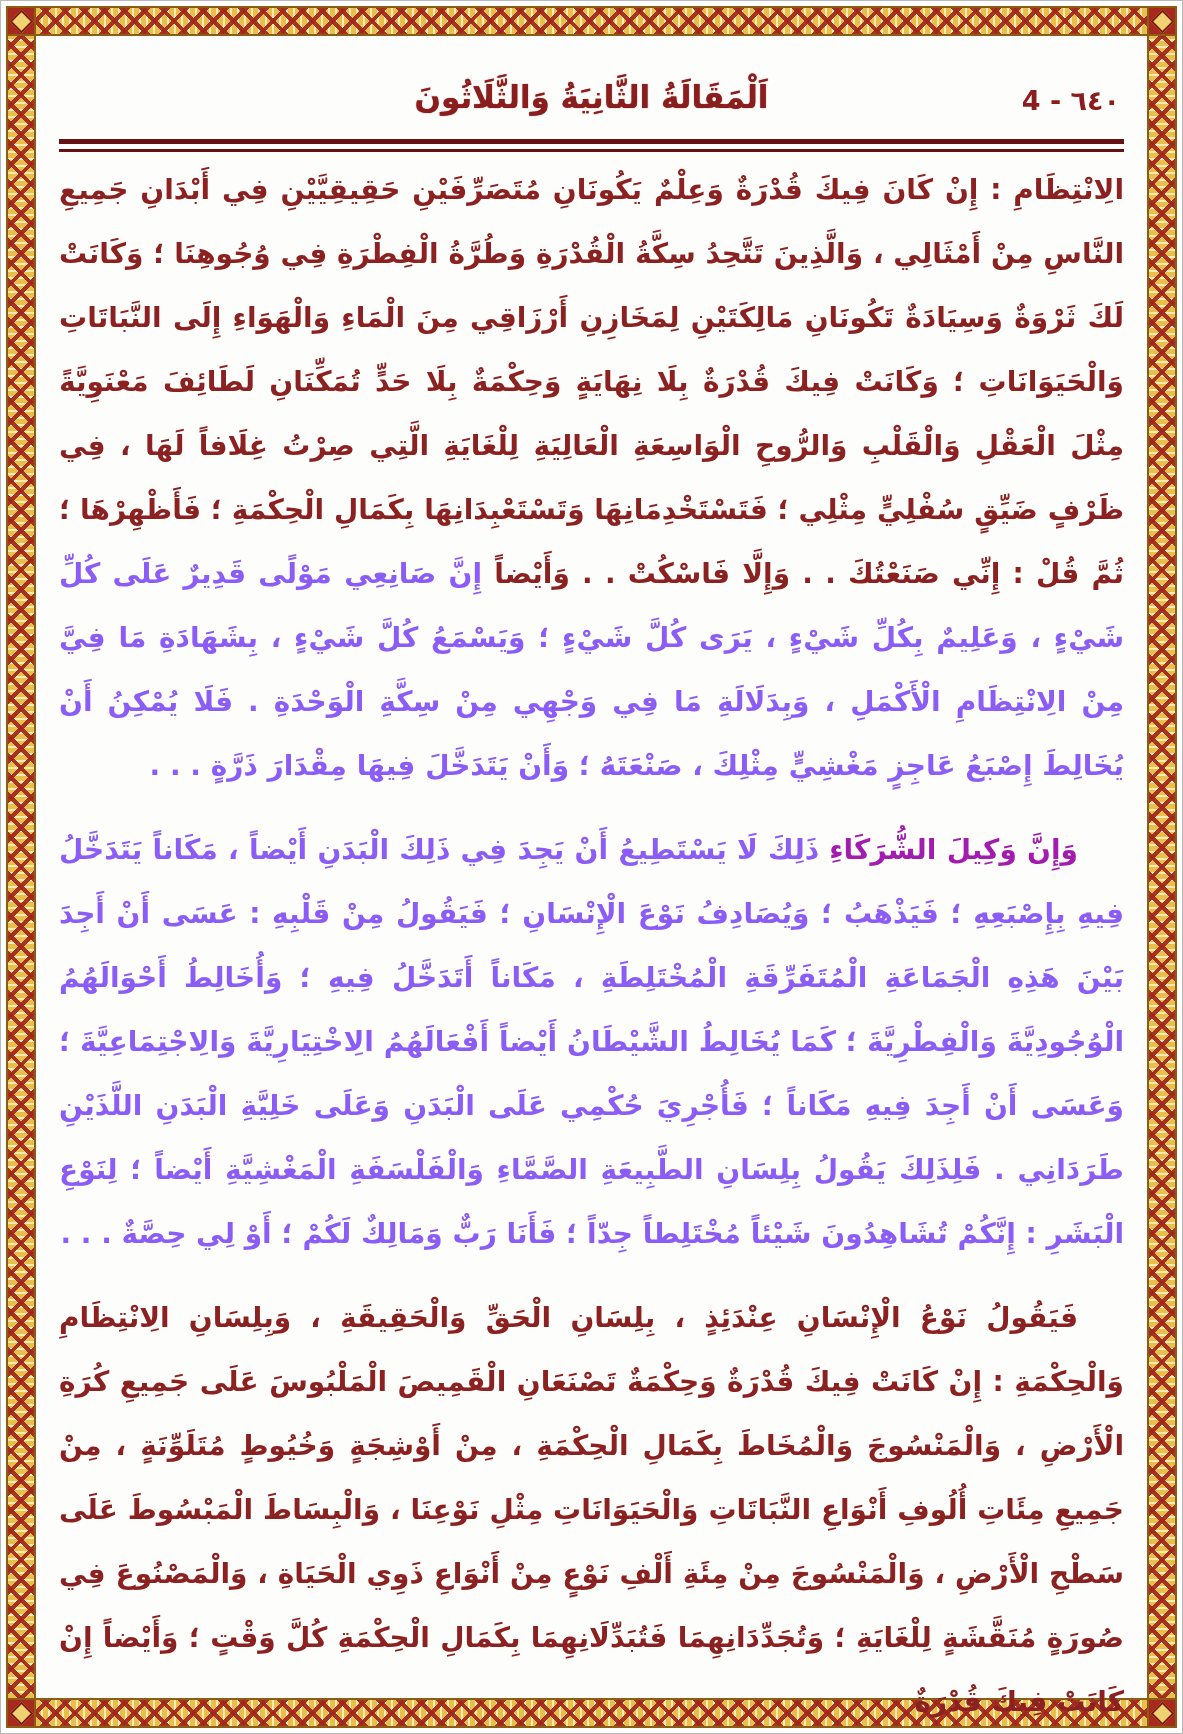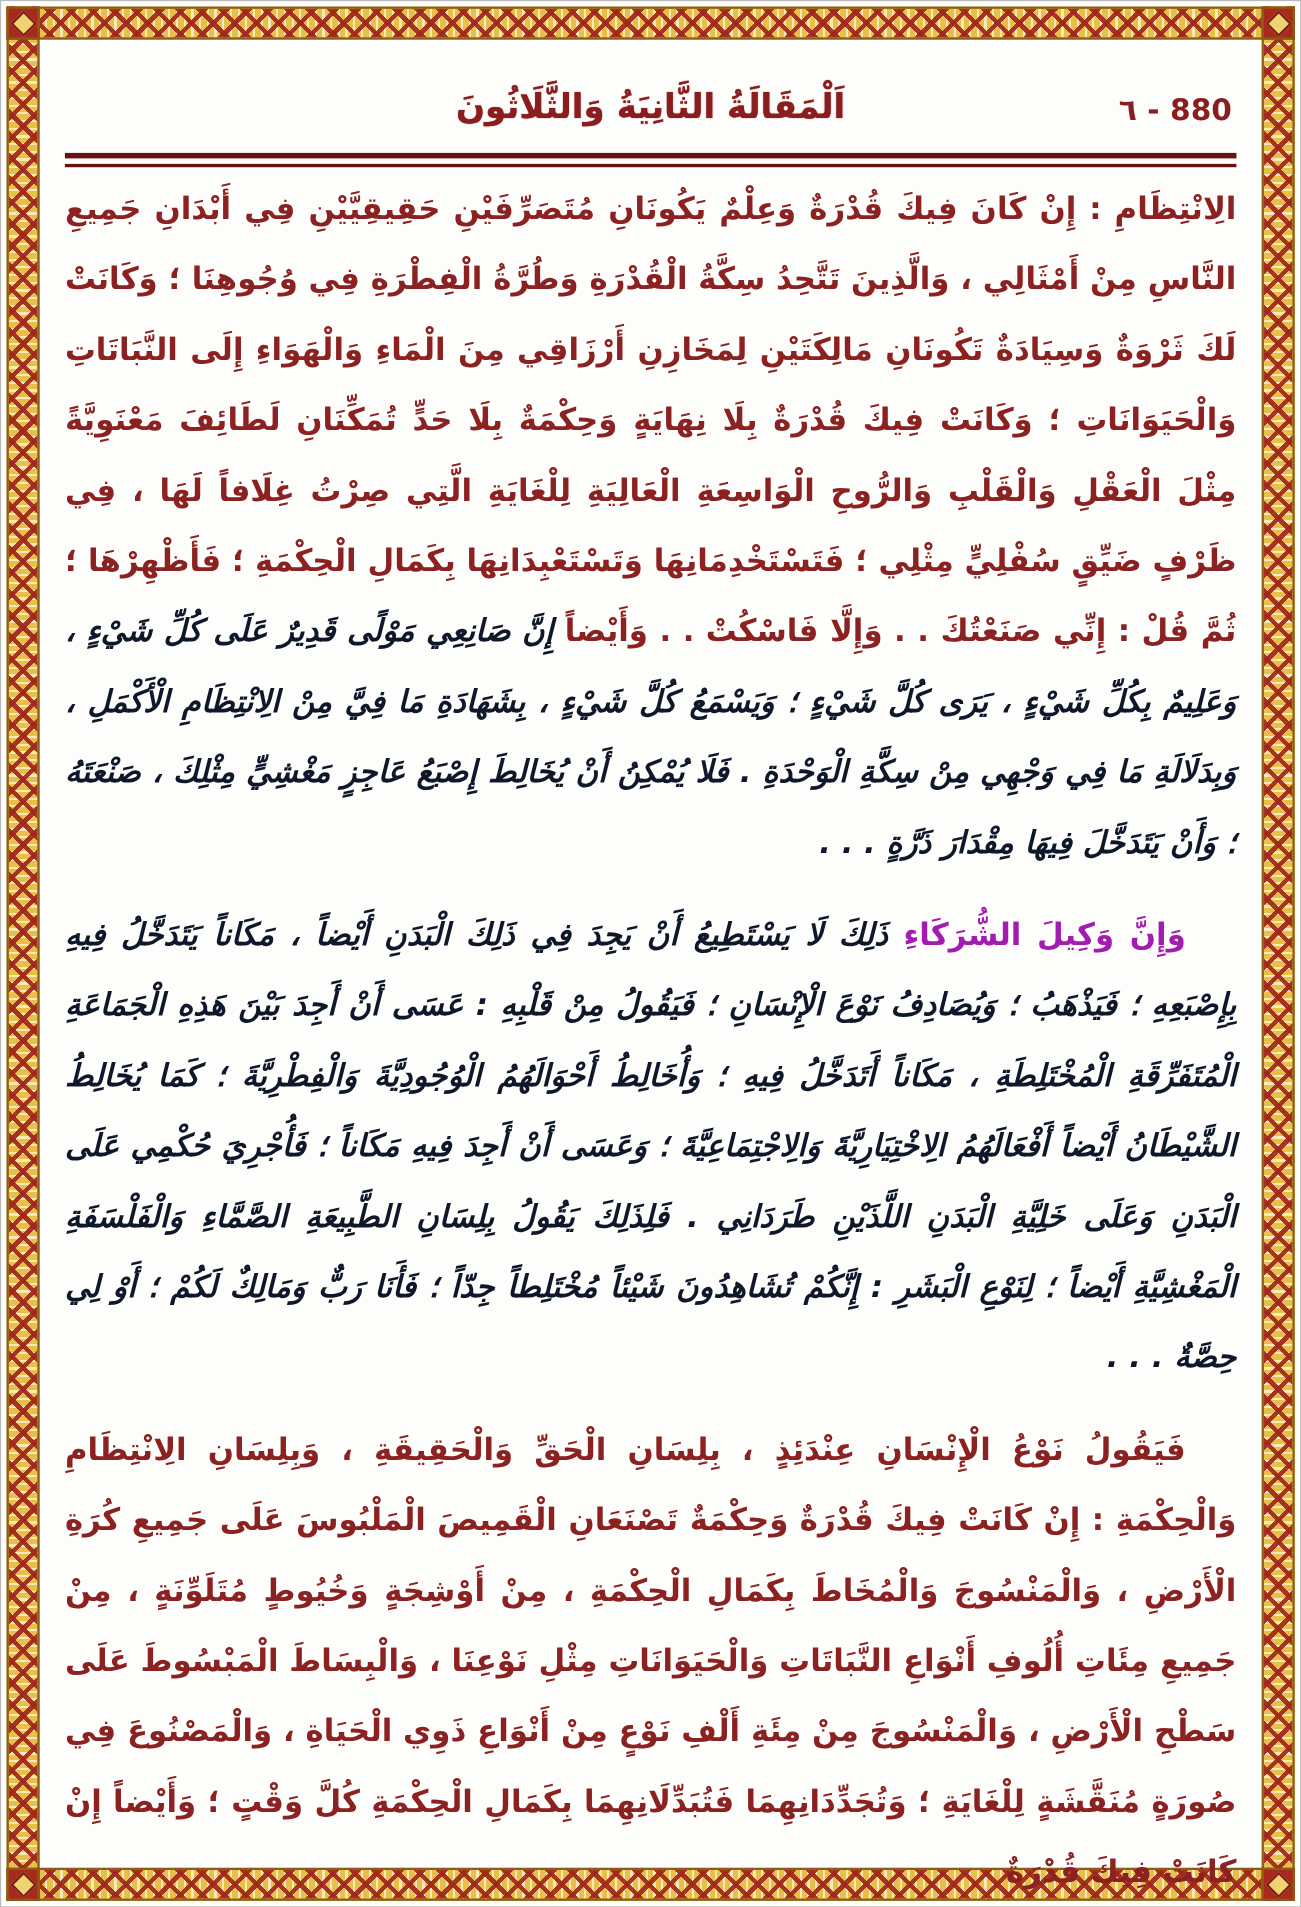--- a/index.html
+++ b/index.html
@@ -102,42 +102,42 @@
   .para {
     margin: 0 0 20px 0;
     font-size: 28px;
     font-weight: bold;
     line-height: 64px;
     text-align: justify;
     color: #8b2120;
   }
   .para.indented { text-indent: 46px; }
   .run-maroon { color: #8b2120; }
-  .run-black  { color: #0f172a; font-style: italic; }
+  .run-black  { color: #8b5cf6; }
   .run-opener { color: #a21caf; }
 </style>
 </head>
 <body>
 
 <div class="sheet">
 
   <div class="band band-h band-top"></div>
   <div class="band band-h band-bottom"></div>
   <div class="band band-v band-left"></div>
   <div class="band band-v band-right"></div>
   <div class="corner corner-tl"></div>
   <div class="corner corner-tr"></div>
   <div class="corner corner-bl"></div>
   <div class="corner corner-br"></div>
 
   <div class="content">
 
     <div class="header">
       <div class="page-title">اَلْمَقَالَةُ الثَّانِيَةُ وَالثَّلَاثُونَ</div>
-      <div class="page-number">880 - ٦</div>
+      <div class="page-number">٦٤٠ - 4</div>
     </div>
 
     <div class="double-rule"></div>
 
     <div class="body-text">
 
       <p class="para">
         <span class="run-maroon">الِانْتِظَامِ : إِنْ كَانَ فِيكَ قُدْرَةٌ وَعِلْمٌ يَكُونَانِ مُتَصَرِّفَيْنِ حَقِيقِيَّيْنِ فِي أَبْدَانِ جَمِيعِ النَّاسِ مِنْ أَمْثَالِي ، وَالَّذِينَ تَتَّحِدُ سِكَّةُ الْقُدْرَةِ وَطُرَّةُ الْفِطْرَةِ فِي وُجُوهِنَا ؛ وَكَانَتْ لَكَ ثَرْوَةٌ وَسِيَادَةٌ تَكُونَانِ مَالِكَتَيْنِ لِمَخَازِنِ أَرْزَاقِي مِنَ الْمَاءِ وَالْهَوَاءِ إِلَى النَّبَاتَاتِ وَالْحَيَوَانَاتِ ؛ وَكَانَتْ فِيكَ قُدْرَةٌ بِلَا نِهَايَةٍ وَحِكْمَةٌ بِلَا حَدٍّ تُمَكِّنَانِ لَطَائِفَ مَعْنَوِيَّةً مِثْلَ الْعَقْلِ وَالْقَلْبِ وَالرُّوحِ الْوَاسِعَةِ الْعَالِيَةِ لِلْغَايَةِ الَّتِي صِرْتُ غِلَافاً لَهَا ، فِي ظَرْفٍ ضَيِّقٍ سُفْلِيٍّ مِثْلِي ؛ فَتَسْتَخْدِمَانِهَا وَتَسْتَعْبِدَانِهَا بِكَمَالِ الْحِكْمَةِ ؛ فَأَظْهِرْهَا ؛ ثُمَّ قُلْ : إِنِّي صَنَعْتُكَ . . وَإِلَّا فَاسْكُتْ . . وَأَيْضاً </span>
         <span class="run-black">إِنَّ صَانِعِي مَوْلًى قَدِيرٌ عَلَى كُلِّ شَيْءٍ ، وَعَلِيمٌ بِكُلِّ شَيْءٍ ، يَرَى كُلَّ شَيْءٍ ؛ وَيَسْمَعُ كُلَّ شَيْءٍ ، بِشَهَادَةِ مَا فِيَّ مِنْ الِانْتِظَامِ الْأَكْمَلِ ، وَبِدَلَالَةِ مَا فِي وَجْهِي مِنْ سِكَّةِ الْوَحْدَةِ . فَلَا يُمْكِنُ أَنْ يُخَالِطَ إِصْبَعُ عَاجِزٍ مَغْشِيٍّ مِثْلِكَ ، صَنْعَتَهُ ؛ وَأَنْ يَتَدَخَّلَ فِيهَا مِقْدَارَ ذَرَّةٍ . . .</span>
       </p>

